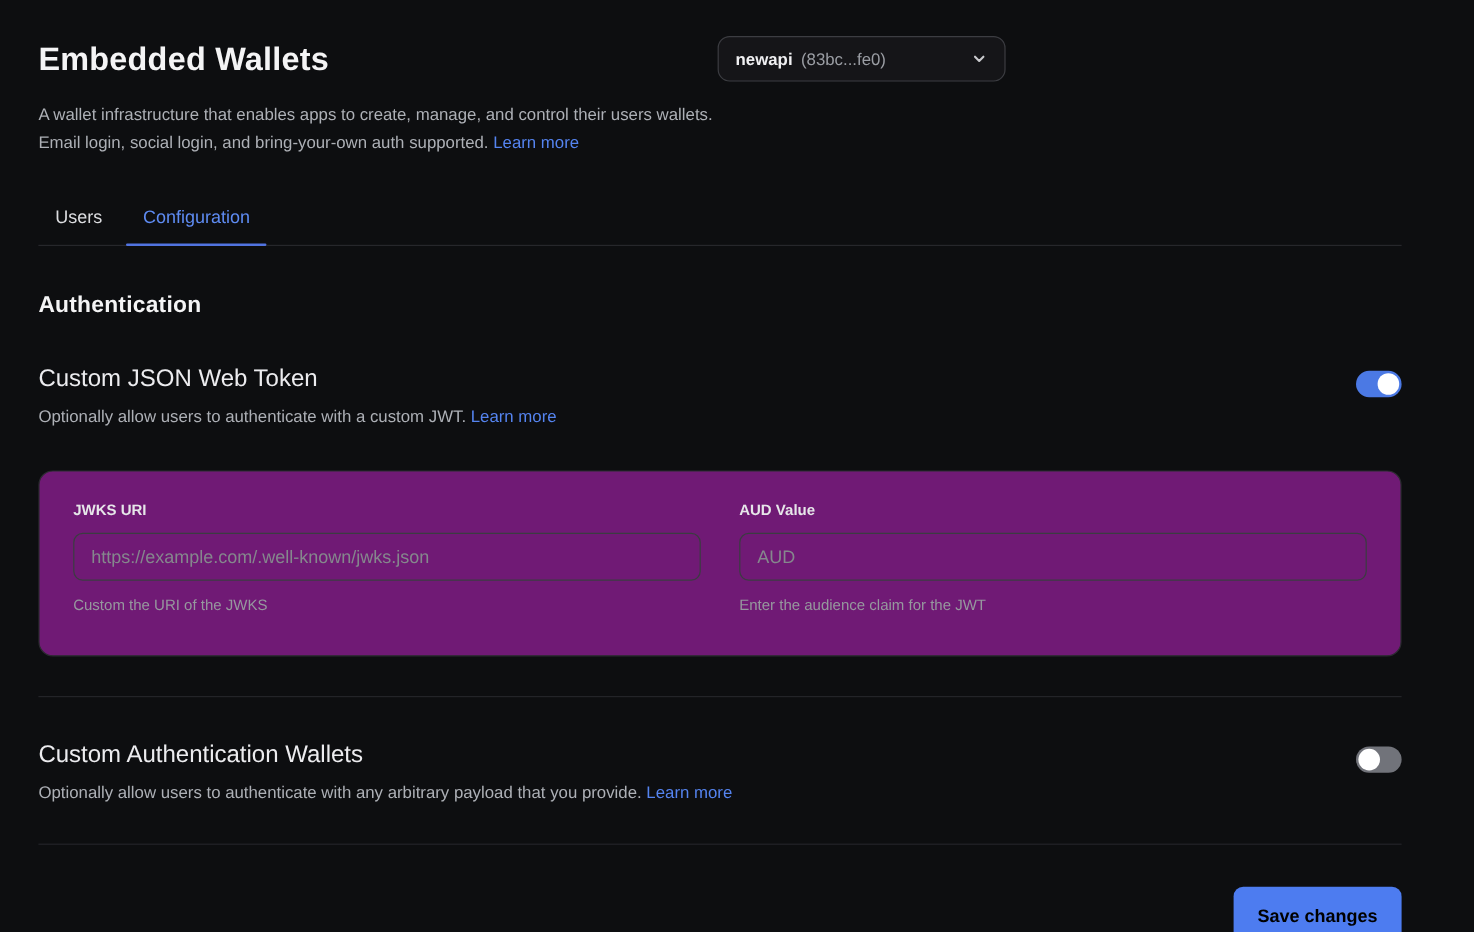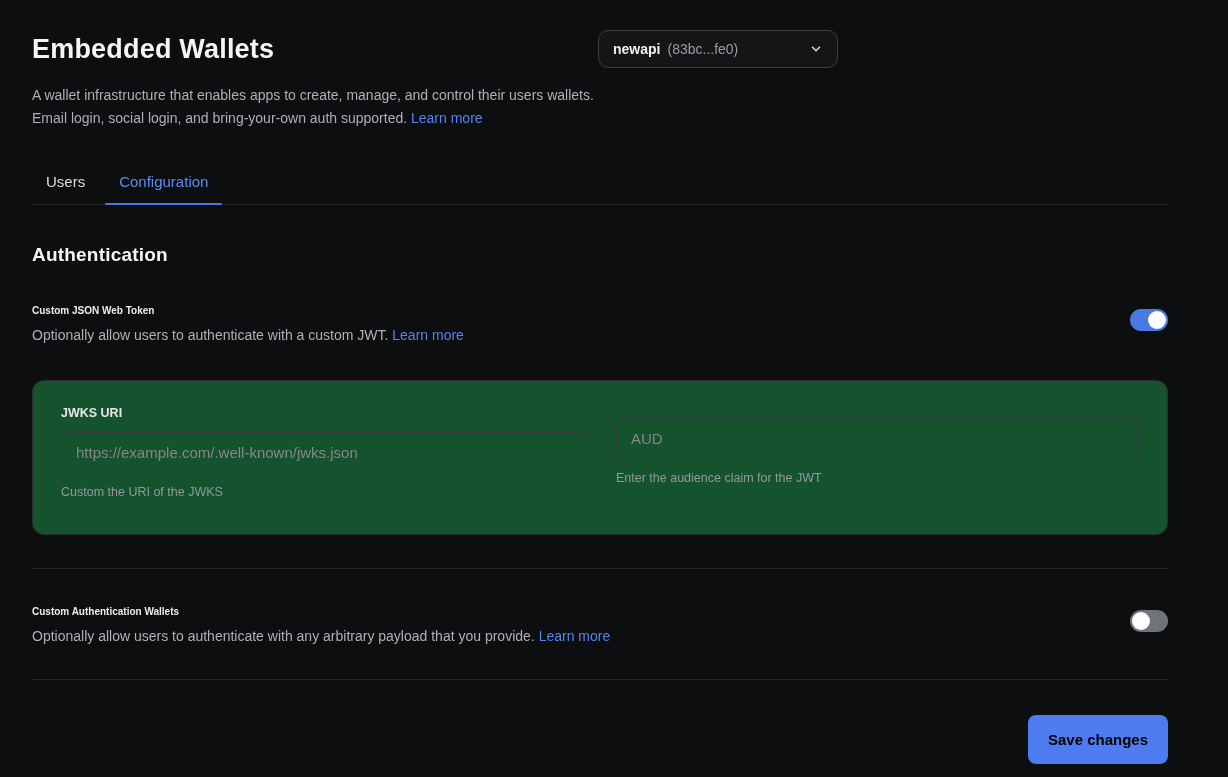--- a/index.html
+++ b/index.html
@@ -59,21 +59,21 @@
   .section-heading {
     margin-top: 39px;
     font-size: 19px; font-weight: bold; color: #f4f4f5;
     letter-spacing: 0.2px;
   }
 
   .setting-row {
     display: flex; justify-content: space-between; align-items: flex-start;
   }
   .setting-row.first { margin-top: 39px; }
-  .setting-label { font-size: 10px; font-weight: bold; color: #ececef; }
+  .setting-label { font-size: 20px; font-weight: normal; color: #ececef; }
   .setting-desc { margin-top: 11px; font-size: 14px; color: #adb0b6; }
 
   
   .toggle {
     width: 38px; height: 22px; border-radius: 11px;
     position: relative; cursor: pointer; flex-shrink: 0; margin-top: 4px;
   }
   .toggle .knob {
     position: absolute; top: 2px; width: 18px; height: 18px;
     border-radius: 50%; background: #ffffff;
@@ -81,21 +81,21 @@
   .toggle.on { background: #4b79e4; }
   .toggle.on .knob { right: 2px; }
   .toggle.off { background: #71737a; }
   .toggle.off .knob { left: 2px; }
 
   
   .card {
     margin-top: 37px;
     border: 1px solid #2b2c30;
     border-radius: 12px;
-    background: #14532d;
+    background: #701a75;
     padding: 25px 28px 35px 28px;
     display: grid;
     grid-template-columns: 1fr 1fr;
     column-gap: 32px;
   }
   .field-label { font-size: 12.5px; font-weight: bold; color: #e6e6e9; }
   .field-input {
     margin-top: 12px;
     width: 100%; height: 40px;
     background: transparent;
@@ -170,20 +170,21 @@
     </div>
   </div>
 
   <div class="card">
     <div>
       <div class="field-label">JWKS URI</div>
       <input class="field-input" type="text" placeholder="https://example.com/.well-known/jwks.json" style="">
       <div class="field-helper">Custom the URI of the JWKS</div>
     </div>
     <div>
+      <div class="field-label">AUD Value</div>
       <input class="field-input" type="text" placeholder="AUD" style="">
       <div class="field-helper">Enter the audience claim for the JWT</div>
     </div>
   </div>
 
   <hr class="divider d1">
 
   <div class="setting-row row2">
     <div>
       <div class="setting-label">Custom Authentication Wallets</div>

